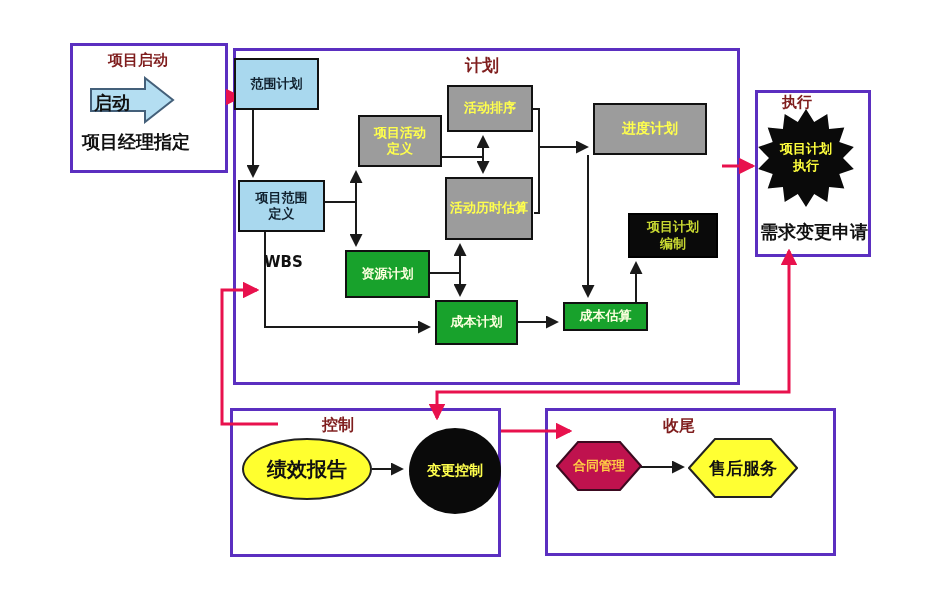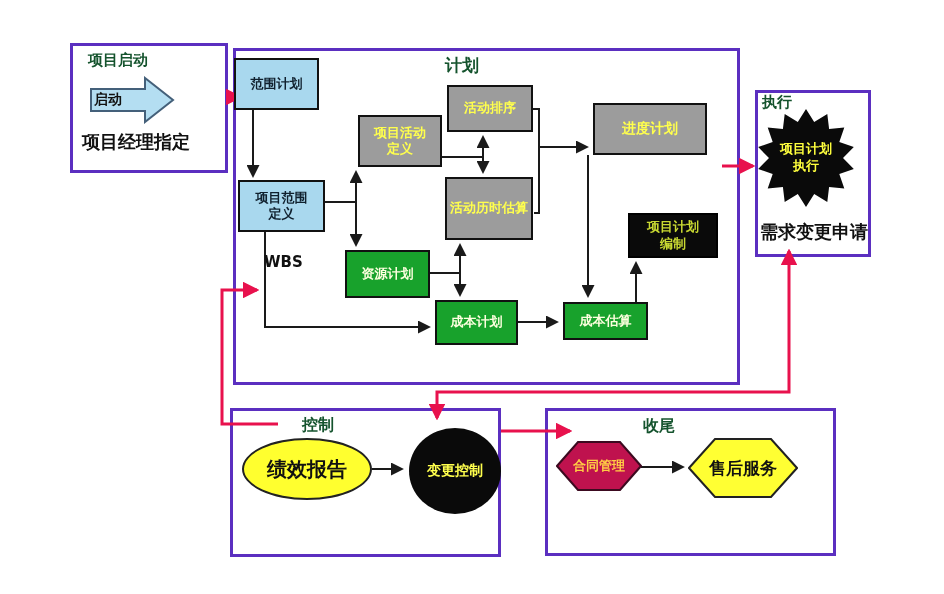--- a/index.html
+++ b/index.html
@@ -5,21 +5,21 @@
   html,body{margin:0;padding:0;background:#fff;}
   #stage{
     position:relative;width:944px;height:594px;background:#ffffff;overflow:hidden;
     font-family:"DejaVu Sans",sans-serif;
   }
   .phase{
     position:absolute;border:3px solid var(--phase-border,#5b2fc0);background:transparent;
     box-sizing:border-box;
   }
   .phase-title{
-    position:absolute;font-weight:bold;color:#14532d;font-size:16px;white-space:nowrap;
+    position:absolute;font-weight:bold;color:#7f1d1d;font-size:16px;white-space:nowrap;margin-left:20px;
   }
   #connectors{position:absolute;left:0;top:0;width:944px;height:594px;}
   path.k{stroke:var(--connector-black,#1a1a1a);stroke-width:2;fill:none;}
   path.r{stroke:var(--flow-red,#e8114d);stroke-width:3;fill:none;}
   .node{
     position:absolute;box-sizing:border-box;display:flex;align-items:center;justify-content:center;
     text-align:center;font-weight:bold;font-size:13px;line-height:1.25;border:2px solid #111;
   }
   .node.blue{background:var(--node-blue,#a9d8ee);color:#10202e;}
   .node.gray{background:var(--node-gray,#9c9c9c);color:var(--yellow-text,#ffff4d);}
@@ -92,33 +92,33 @@
 
   <div class="phase-title" style="left:88px;top:51px;font-size:15px">项目启动</div>
   <div class="phase-title" style="left:445px;top:54px;font-size:17px">计划</div>
   <div class="phase-title" style="left:762px;top:93px;font-size:15px">执行</div>
   <div class="phase-title" style="left:302px;top:415px">控制</div>
   <div class="phase-title" style="left:643px;top:416px">收尾</div>
 
   <svg style="position:absolute;left:90px;top:76px" width="85" height="48" viewBox="0 0 85 48">
     <polygon class="start-arrow" points="1,13 55,13 55,2 83,24 55,46 55,35 1,35"></polygon>
   </svg>
-  <div class="free-label" style="left:94px;top:91px;font-size:14px">启动</div>
+  <div class="free-label" style="left:94px;top:91px;font-size:18px">启动</div>
   <div class="note" style="left:82px;top:130px">项目经理指定</div>
 
   <div class="node blue" style="left:234px;top:58px;width:85px;height:52px">范围计划</div>
   <div class="node blue" style="left:238px;top:180px;width:87px;height:52px;padding:0 12px">项目范围定义</div>
   <div class="node gray" style="left:358px;top:115px;width:84px;height:52px;padding:8px 10px">项目活动定义</div>
   <div class="node gray" style="left:447px;top:85px;width:86px;height:47px">活动排序</div>
   <div class="node gray" style="left:445px;top:177px;width:88px;height:63px;padding:0 0">活动历时估算</div>
   <div class="node gray" style="left:593px;top:103px;width:114px;height:52px;font-size:14px">进度计划</div>
   <div class="node black" style="left:628px;top:213px;width:90px;height:45px;padding:0 12px">项目计划编制</div>
   <div class="node green" style="left:345px;top:250px;width:85px;height:48px">资源计划</div>
   <div class="node green" style="left:435px;top:300px;width:83px;height:45px">成本计划</div>
-  <div class="node green" style="left:563px;top:302px;width:85px;height:38px">成本估算</div>
+  <div class="node green" style="left:563px;top:302px;width:85px;height:29px">成本估算</div>
   <div class="free-label" style="left:264px;top:253px;font-size:15px">WBS</div>
 
   <svg style="position:absolute;left:756px;top:108px" width="100" height="100" viewBox="0 0 100 100">
     <polygon class="star" points="50.0,1.0 58.2,13.9 71.3,5.9 73.1,21.1 88.3,19.4 83.3,33.9 97.8,39.1 87.0,50.0 97.8,60.9 83.3,66.1 88.3,80.6 73.1,78.9 71.3,94.1 58.2,86.1 50.0,99.0 41.8,86.1 28.7,94.1 26.9,78.9 11.7,80.6 16.7,66.1 2.2,60.9 13.0,50.0 2.2,39.1 16.7,33.9 11.7,19.4 26.9,21.1 28.7,5.9 41.8,13.9"></polygon>
   </svg>
   <div class="overlay-label" style="left:780px;top:136px;width:52px;height:44px;font-size:13px;color:var(--star-text,#ffff3d)">项目计划执行</div>
   <div class="note" style="left:760px;top:220px">需求变更申请</div>
 
   <div id="perf-ellipse">绩效报告</div>
   <div id="change-circle">变更控制</div>

